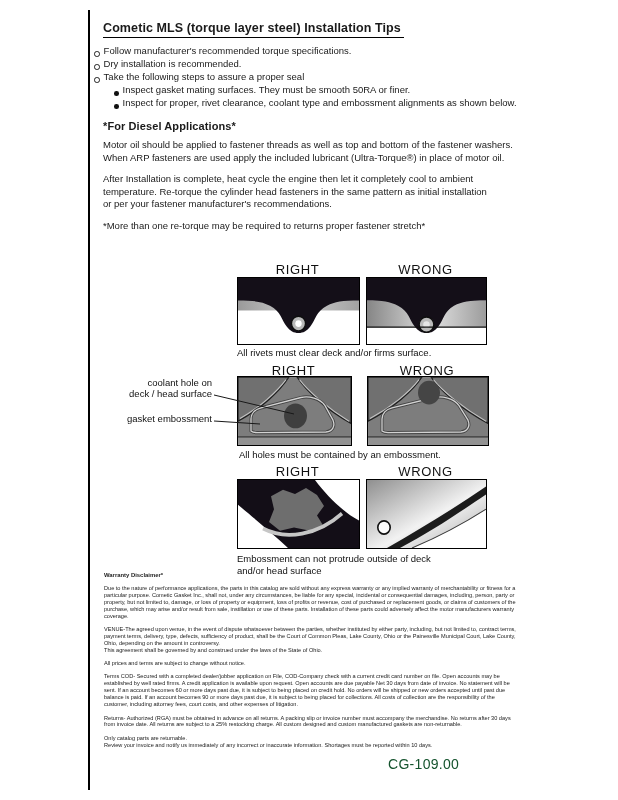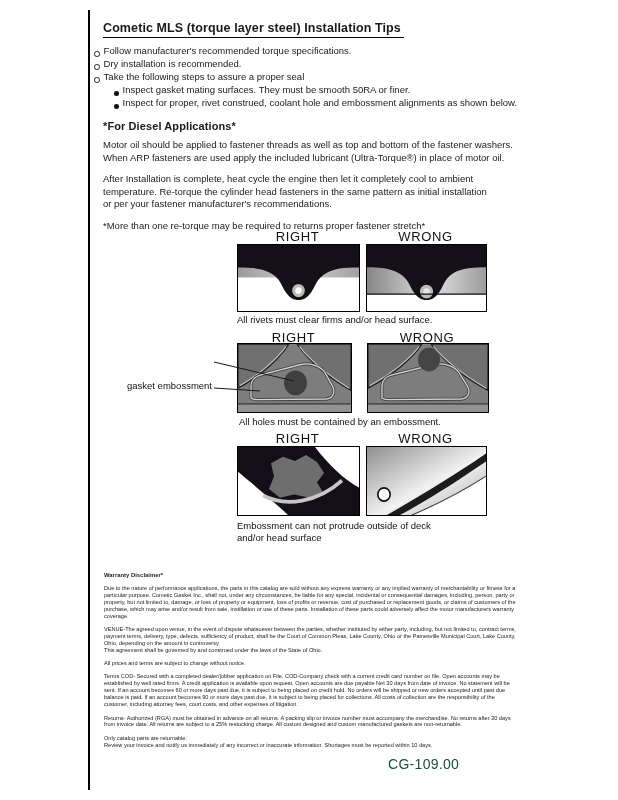--- a/index.html
+++ b/index.html
@@ -17,21 +17,21 @@
   .dot-open{flex:0 0 auto;width:3.6px;height:3.6px;border:1px solid #222;border-radius:50%;
             margin:4px 4px 0 0;}
   .dot-fill{flex:0 0 auto;width:4.6px;height:4.6px;background:#111;border-radius:50%;
             margin:4px 4px 0 0;}
   .b-sub{margin-left:20px;}
   
   .diesel{position:absolute;left:103px;top:114px;width:442px;}
   .diesel h2{font-size:11px;margin:6px 0 7px 0;letter-spacing:.1px;}
   .diesel p{font-size:9.5px;line-height:12.6px;margin:0 0 9px 0;}
   
-  .drow{position:absolute;left:0;width:618px;}
+  .drow{position:absolute;left:0;width:618px;margin-top:33px;}
   .dlabel{position:absolute;text-align:center;font-size:13px;letter-spacing:.6px;color:#111;}
   .panel{position:absolute;border:1.7px solid #000;background:#fff;box-sizing:content-box;}
   .caption{position:absolute;font-size:9.5px;line-height:11.5px;color:#111;}
   .sidelab{position:absolute;font-size:9.5px;line-height:10.5px;text-align:right;color:#111;}
   
   .legal{position:absolute;left:104px;top:572px;width:414px;font-size:5.6px;
          line-height:6.9px;color:#222;}
   .legal .lh{font-weight:bold;font-size:5.9px;margin:0 0 6px 0;}
   .legal p{margin:0 0 6.5px 0;}
   .pagecode{position:absolute;left:388px;top:756px;font-size:14px;letter-spacing:.3px;color:#14532d;}
@@ -55,21 +55,21 @@
   <div class="b-row">
     <span class="dot-open"></span>
     <span>Take the following steps to assure a proper seal</span>
   </div>
   <div class="b-row b-sub">
     <span class="dot-fill"></span>
     <span>Inspect gasket mating surfaces.  They must be smooth 50RA or finer.</span>
   </div>
   <div class="b-row b-sub">
     <span class="dot-fill"></span>
-    <span>Inspect for proper, rivet construed, coolant hole and embossment alignments as shown below.</span>
+    <span>Inspect for proper, rivet clearance, coolant type and embossment alignments as shown below.</span>
   </div>
 </div>
 
 <div class="diesel">
   <h2>*For Diesel Applications*</h2>
   <p class="pre">Motor oil should be applied to fastener threads as well as top and bottom of the fastener washers.
 When ARP fasteners are used apply the included lubricant (Ultra-Torque®) in place of motor oil.</p>
   <p class="pre">After Installation is complete, heat cycle the engine then let it completely cool to ambient
 temperature. Re-torque the cylinder head fasteners in the same pattern as initial installation
 or per your fastener manufacturer's recommendations.</p>
@@ -104,27 +104,29 @@
           <stop offset="1" stop-color="#9c9c9c"></stop>
     </linearGradient>
       </defs>
     <rect x="0" y="21.5" width="119" height="25.5" fill="url(#r1w)"></rect>
     <path d="M0,0 H119 V21.5 C102,21.5 95,22.5 87,26.5 C77,32 76.5,40 71.5,46 C67.5,50.8 64.5,52.4 59.5,52.4 C54.5,52.4 51.5,50.8 47.5,46 C42.5,40 42,32 31,26.5 C23,22.5 16,21.5 0,21.5 Z" fill="#140f18"></path>
     <circle cx="59.5" cy="44.5" r="7.3" fill="#bbbbbb" stroke="#0e0e0e" stroke-width="1.3"></circle>
     <circle cx="59.5" cy="44.5" r="3.3" fill="#e6e6e6"></circle>
     <line x1="0" y1="47" x2="119" y2="47" stroke="#0d0d0d" stroke-width="1.2"></line>
   </svg>
 
-  <div class="caption" style="left:237px;top:86px;">All rivets must clear firms and/or head surface.</div>
+  <div class="caption" style="left:237px;top:86px;">All rivets must clear deck and/or firms surface.</div>
 </div>
 
 <div class="drow" style="top:328px;height:102px;">
   <div class="dlabel" style="left:237px;width:113px;top:2px;">RIGHT</div>
   <div class="dlabel" style="left:367px;width:120px;top:2px;">WRONG</div>
 
+  <div class="sidelab pre" style="left:95px;width:117px;top:17px;">coolant hole on
+deck / head surface</div>
   <div class="sidelab" style="left:95px;width:117px;top:53px;">gasket embossment</div>
 
   <svg class="panel" style="left:237px;top:15px;border-width:1.3px;" width="113" height="68" viewBox="0 0 113 63" preserveAspectRatio="none">
     <rect width="113" height="63" fill="#7d7d7d"></rect>
     <rect y="56" width="113" height="7" fill="#929292"></rect>
     <line x1="0" y1="55.5" x2="113" y2="55.5" stroke="#3d3d3d" stroke-width="1"></line>
     <path d="M0,0 H51 C42,13 24,29 0,41 Z" fill="#707070" stroke="#1f1f1f" stroke-width="1.2"></path>
     <path d="M48,2.5 C39,13.5 22,28 2,38.5" fill="none" stroke="#c4c4c4" stroke-width="1"></path>
     <path d="M113,0 H59 C68,13 88,30 113,43 Z" fill="#707070" stroke="#1f1f1f" stroke-width="1.2"></path>
     <path d="M61.5,2.5 C70,13 90,29 111,41" fill="none" stroke="#c4c4c4" stroke-width="1"></path>

